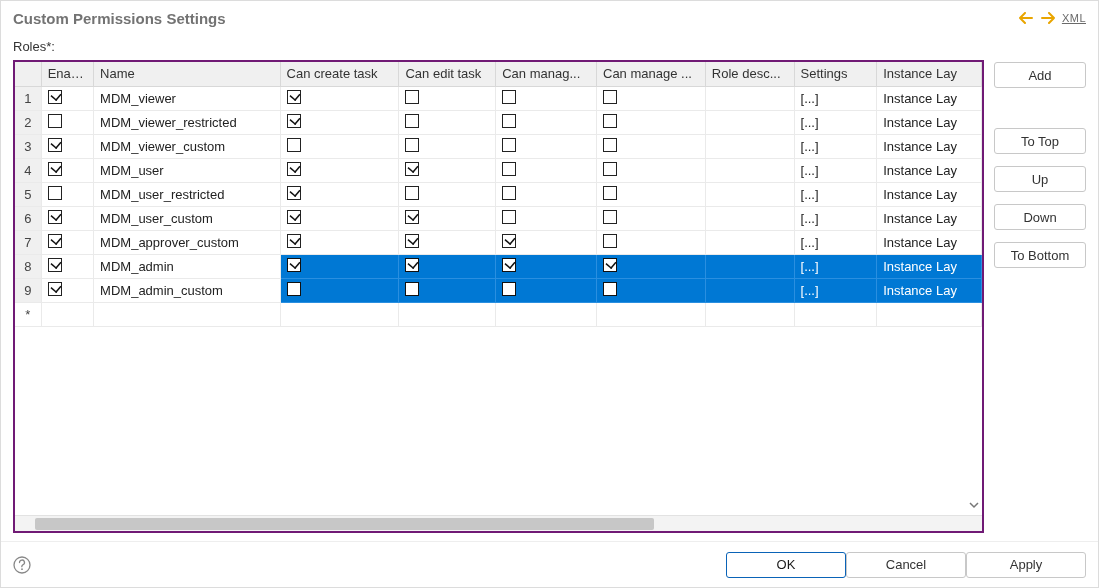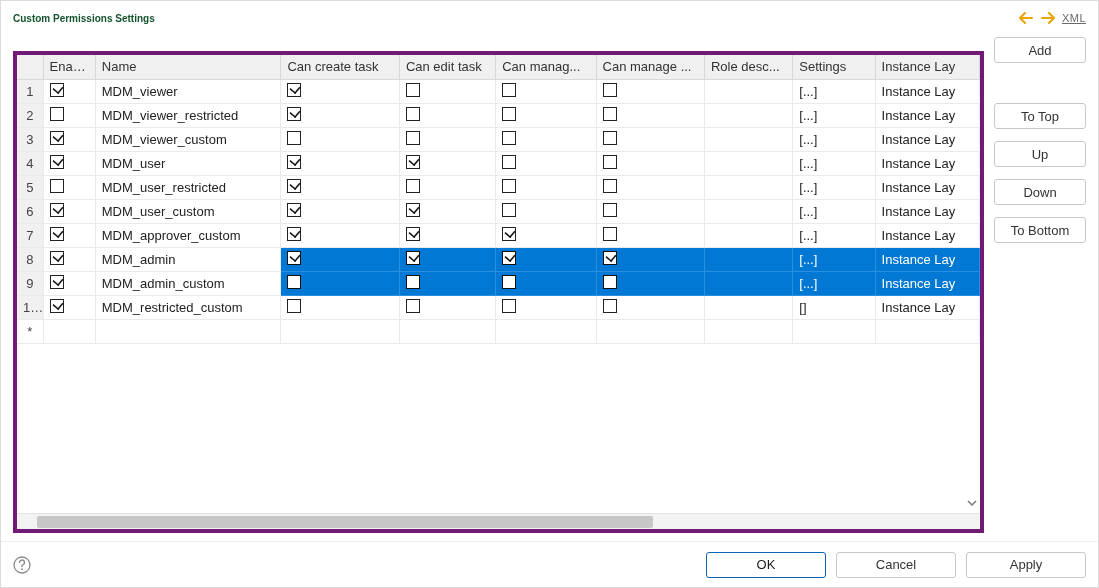--- a/index.html
+++ b/index.html
@@ -23,31 +23,31 @@
   .titlebar{height:32px;display:flex;align-items:center;padding:0 6px;border-bottom:1px solid #e5e5e5;}
   .titlebar .app-icon{width:16px;height:16px;margin-right:8px;display:inline-flex;}
   .titlebar .app-icon svg{width:16px;height:16px;}
   .titlebar .title{flex:0 0 auto;color:#444;}
   .titlebar .spacer{flex:1;}
   .titlebar .win-btns{display:flex;gap:0;}
   .titlebar .win-btn{width:44px;height:32px;display:flex;align-items:center;justify-content:center;}
   .titlebar .win-btn svg{width:10px;height:10px;stroke:#555;fill:none;stroke-width:1;}
   
   .header-row{height:34px;display:flex;align-items:center;padding:0 12px;}
-  .header-row .heading{font-size:10px;font-weight:600;color:#14532d;}
+  .header-row .heading{font-size:15px;font-weight:600;color:#737373;}
   .header-row .spacer{flex:1;}
   .header-row .nav-icons{display:flex;align-items:center;gap:6px;}
   .header-row .arrow{width:16px;height:16px;display:inline-flex;align-items:center;justify-content:center;}
   .header-row .arrow svg{width:14px;height:12px;}
   .header-row .xml{font-size:11px;color:#6a6a6a;letter-spacing:0.5px;text-decoration:underline;}
   
   .body{flex:1;display:flex;flex-direction:column;padding:0 12px 8px 12px;min-height:0;}
   .label{margin:4px 0 6px 0;color:#333;}
   .panel-row{flex:1;display:flex;gap:10px;min-height:0;}
-  .table-wrap{flex:1;border:4px solid #701a75;background:#fff;display:flex;flex-direction:column;min-width:0;position:relative;margin-top:16px;}
+  .table-wrap{flex:1;border:2px solid #701a75;background:#fff;display:flex;flex-direction:column;min-width:0;position:relative;}
   
   .grid{flex:1;overflow:hidden;position:relative;}
   table{border-collapse:collapse;width:100%;table-layout:fixed;}
   thead th{background:var(--header);border:1px solid #d8d8d8;border-top:none;padding:4px 6px;text-align:left;font-weight:400;color:#333;white-space:nowrap;overflow:hidden;text-overflow:ellipsis;height:24px;}
   thead th:first-child{border-left:none;}
   tbody td{border:1px solid #eaeaea;padding:3px 6px;height:24px;white-space:nowrap;overflow:hidden;text-overflow:ellipsis;vertical-align:middle;}
   tbody td:first-child{border-left:none;}
   tbody td.idx{background:var(--header);text-align:center;color:#444;}
   tbody tr.blank td{background:#fff;}
   
@@ -64,21 +64,21 @@
   .vscroll-dn svg{width:12px;height:12px;}
   
   .side{width:92px;display:flex;flex-direction:column;gap:12px;padding-top:2px;}
   .side .gap{height:16px;}
   .btn{border:1px solid var(--btn-border);background:var(--btn-bg);border-radius:3px;height:26px;display:flex;align-items:center;justify-content:center;cursor:default;color:#333;}
   
   .footer{height:46px;display:flex;align-items:center;padding:0 12px;border-top:1px solid #eee;}
   .footer .help{width:18px;height:18px;}
   .footer .help svg{width:18px;height:18px;}
   .footer .spacer{flex:1;}
-  .footer .btnrow{display:flex;gap:10px;}
+  .footer .btnrow{display:flex;}
   .footer .btn{width:120px;height:26px;}
   .footer .btn.primary{border-color:#0a63b7;color:#1a1a1a;}
   
   col.c-idx{width:26px;}
   col.c-enable{width:52px;}
   col.c-name{width:185px;}
   col.c-create{width:118px;}
   col.c-edit{width:96px;}
   col.c-manag{width:100px;}
   col.c-manage{width:108px;}
@@ -104,20 +104,21 @@
       <span class="arrow">
         <svg viewBox="0 0 14 12">
             <path d="M8 1 L13 6 L8 11 M13 6 H1" stroke="#e9a500" stroke-width="2" fill="none" stroke-linecap="round" stroke-linejoin="round"></path>
           </svg>
       </span>
       <span class="xml">XML</span>
     </div>
   </div>
 
   <div class="body">
+    <div class="label">Roles*:</div>
 
     <div class="panel-row">
       <div class="table-wrap">
         <div class="grid">
           <table>
             <colgroup>
               <col class="c-idx">
                 <col class="c-enable">
                 <col class="c-name">
                 <col class="c-create">
@@ -244,32 +245,20 @@
                   <td><span class="cb checked"></span></td>
                   <td>MDM_admin_custom</td>
                   <td class="sel"><span class="cb"></span></td>
                   <td class="sel"><span class="cb"></span></td>
                   <td class="sel"><span class="cb"></span></td>
                   <td class="sel"><span class="cb"></span></td>
                   <td class="sel"></td>
                   <td class="sel">[...]</td>
                   <td class="sel">Instance Lay</td>
                 </tr>
-                <tr>
-                  <td class="idx">10</td>
-                  <td><span class="cb checked"></span></td>
-                  <td>MDM_restricted_custom</td>
-                  <td><span class="cb"></span></td>
-                  <td><span class="cb"></span></td>
-                  <td><span class="cb"></span></td>
-                  <td><span class="cb"></span></td>
-                  <td></td>
-                  <td>[]</td>
-                  <td>Instance Lay</td>
-                </tr>
                 <tr class="blank">
                   <td class="idx">*</td>
                   <td></td>
                   <td></td>
                   <td></td>
                   <td></td>
                   <td></td>
                   <td></td>
                   <td></td>
                   <td></td>

